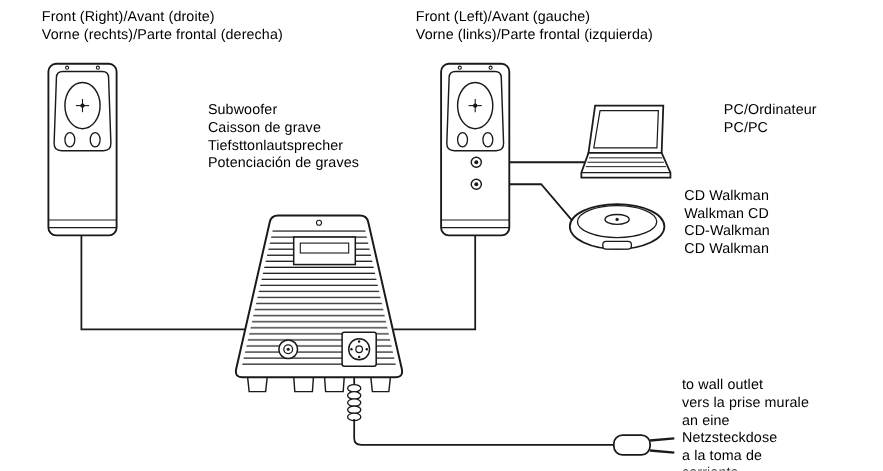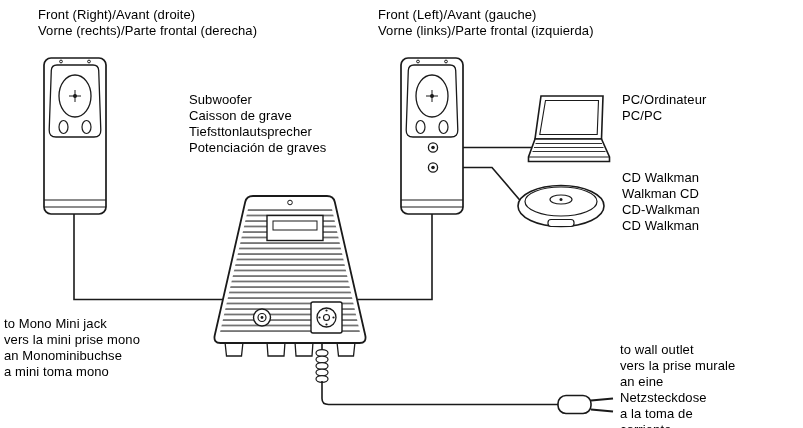--- a/index.html
+++ b/index.html
@@ -131,28 +131,24 @@
   </svg>
 
   <div class="label" style="left:38px;  top:7px">Front (Right)/Avant (droite)
 Vorne (rechts)/Parte frontal (derecha)</div>
   <div class="label" style="left:189px; top:92px">Subwoofer
 Caisson de grave
 Tiefsttonlautsprecher
 Potenciación de graves</div>
   <div class="label" style="left:378px; top:7px">Front (Left)/Avant (gauche)
 Vorne (links)/Parte frontal (izquierda)</div>
-  <div class="label" style="left:622px; top:92px">PC/Ordinateur
+  <div class="label" style="left:658px; top:92px">PC/Ordinateur
 PC/PC</div>
   <div class="label" style="left:622px; top:170px">CD Walkman
 Walkman CD
 CD-Walkman
 CD Walkman</div>
-  <div class="label" style="left:4px;   top:316px">to Mono Mini jack
-vers la mini prise mono
-an Monominibuchse
-a mini toma mono</div>
   <div class="label" style="left:620px; top:342px">to wall outlet
 vers la prise murale
 an eine Netzsteckdose
 a la toma de corriente</div>
 
 </div>
 
 </body></html>

